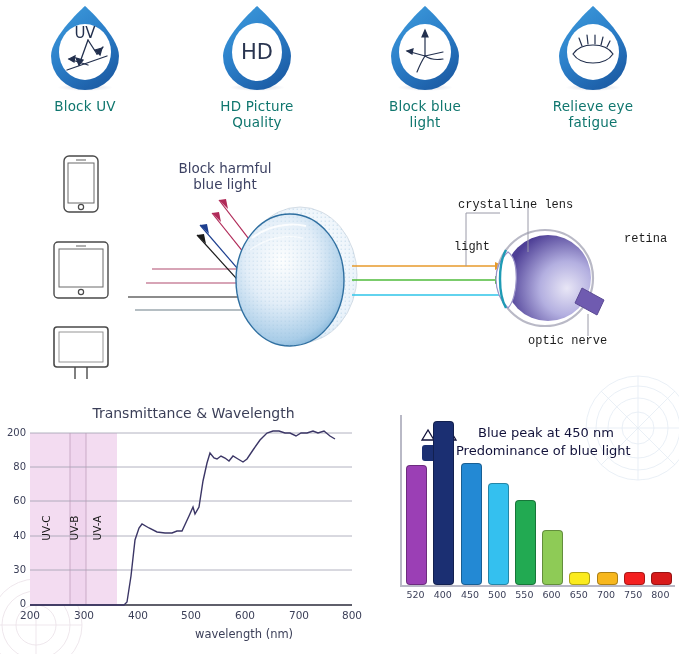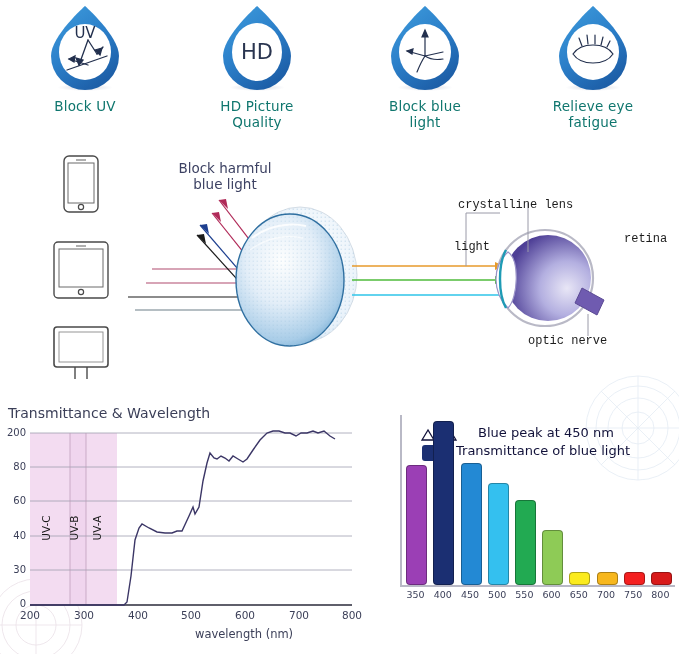--- a/index.html
+++ b/index.html
@@ -22,21 +22,21 @@
       font-size:13.5px;line-height:16px;color:#3d4263;}
   .eyelabel{position:absolute;font-size:12px;color:#1c1c1c;
       font-family:Liberation Mono, monospace;white-space:nowrap;}
 
   
   #charts{position:absolute;left:0;top:380px;width:679px;height:274px;}
   #watermark{position:absolute;left:560px;top:-10px;width:130px;height:130px;opacity:.5;}
   #watermark2{position:absolute;left:-12px;top:195px;width:120px;height:100px;opacity:.55;}
 
   #line-chart{position:absolute;left:0;top:25px;width:360px;height:249px;}
-  .chart-title{position:absolute;left:8px;top:0;width:355px;
+  .chart-title{position:absolute;left:16px;top:0;width:355px;text-align:center;
       font-size:14px;color:#3b3f58;}
   .ytick{position:absolute;font-size:10px;color:#3b3f58;text-align:right;width:26px;}
   .xtick{position:absolute;font-size:10.5px;color:#3b3f58;text-align:center;width:40px;}
   .axis-title{position:absolute;font-size:11.5px;color:#3b3f58;}
 
   #bar-chart{position:absolute;left:360px;top:25px;width:319px;height:249px;}
   .bar{position:absolute;bottom:0;border-radius:4px;}
   .barlabel{position:absolute;font-size:9.5px;color:#3b3f58;text-align:center;width:30px;}
   .annot{position:absolute;font-size:13px;color:#12123a;white-space:nowrap;
       font-family:"DejaVu Sans","Liberation Sans",sans-serif;}
@@ -313,40 +313,40 @@
 
   <div id="bar-chart">
 
     <svg style="position:absolute;left:0;top:0;" width="319" height="200" viewBox="0 0 319 200">
       <polygon points="68,25 62,35 74,35" fill="none" stroke="#12123a" stroke-width="1.3"></polygon>
       <polygon points="90,25 84,35 96,35" fill="none" stroke="#12123a" stroke-width="1.3"></polygon>
       <rect x="62" y="40" width="22" height="16" rx="3" fill="#1b2f72"></rect>
     </svg>
 
     <div class="annot" style="left:118px;top:20px;">Blue peak at 450 nm</div>
-    <div class="annot" style="left:96px;top:38px;">Transmittance of blue light</div>
+    <div class="annot" style="left:96px;top:38px;">Predominance of blue light</div>
 
     <div style="position:absolute;left:40px;top:10px;width:1.5px;height:170px;background:#b9b9c6;"></div>
     <div style="position:absolute;left:40px;top:180px;width:275px;height:1.5px;background:#b9b9c6;"></div>
 
     <div id="bars" style="position:absolute;left:42px;top:10px;width:272px;height:170px;">
         <div class="bar" style="left: 4.1px; width: 19px; height: 118.19px; background: rgb(155, 63, 181); border: 1px solid rgba(0, 0, 0, 0.3);"></div>
         <div class="bar" style="left: 31.3px; width: 19px; height: 161.905px; background: rgb(27, 47, 114); border: 1px solid rgba(0, 0, 0, 0.3);"></div>
         <div class="bar" style="left: 58.5px; width: 19px; height: 119.81px; background: rgb(35, 137, 212); border: 1px solid rgba(0, 0, 0, 0.3);"></div>
         <div class="bar" style="left: 85.7px; width: 19px; height: 100.381px; background: rgb(52, 192, 239); border: 1px solid rgba(0, 0, 0, 0.3);"></div>
         <div class="bar" style="left: 112.9px; width: 19px; height: 82.5714px; background: rgb(34, 170, 82); border: 1px solid rgba(0, 0, 0, 0.3);"></div>
         <div class="bar" style="left: 140.1px; width: 19px; height: 53.4286px; background: rgb(142, 203, 86); border: 1px solid rgba(0, 0, 0, 0.3);"></div>
         <div class="bar" style="left: 167.3px; width: 19px; height: 11.3333px; background: rgb(251, 235, 30); border: 1px solid rgba(0, 0, 0, 0.3);"></div>
         <div class="bar" style="left: 194.5px; width: 19px; height: 11.3333px; background: rgb(247, 183, 30); border: 1px solid rgba(0, 0, 0, 0.3);"></div>
         <div class="bar" style="left: 221.7px; width: 19px; height: 11.3333px; background: rgb(244, 32, 32); border: 1px solid rgba(0, 0, 0, 0.3);"></div>
         <div class="bar" style="left: 248.9px; width: 19px; height: 11.3333px; background: rgb(216, 26, 26); border: 1px solid rgba(0, 0, 0, 0.3);"></div>
       </div>
 
     <div id="barlabels" style="position:absolute;left:42px;top:184px;width:272px;height:16px;">
-        <div class="barlabel" style="left: -1.4px; top: 0px;">350</div>
+        <div class="barlabel" style="left: -1.4px; top: 0px;">520</div>
         <div class="barlabel" style="left: 25.8px; top: 0px;">400</div>
         <div class="barlabel" style="left: 53px; top: 0px; text-align: center;">450</div>
         <div class="barlabel" style="left: 80.2px; top: 0px;">500</div>
         <div class="barlabel" style="left: 107.4px; top: 0px;">550</div>
         <div class="barlabel" style="left: 134.6px; top: 0px;">600</div>
         <div class="barlabel" style="left: 161.8px; top: 0px;">650</div>
         <div class="barlabel" style="left: 189px; top: 0px;">700</div>
         <div class="barlabel" style="left: 216.2px; top: 0px;">750</div>
         <div class="barlabel" style="left: 243.4px; top: 0px;">800</div>
       </div>

